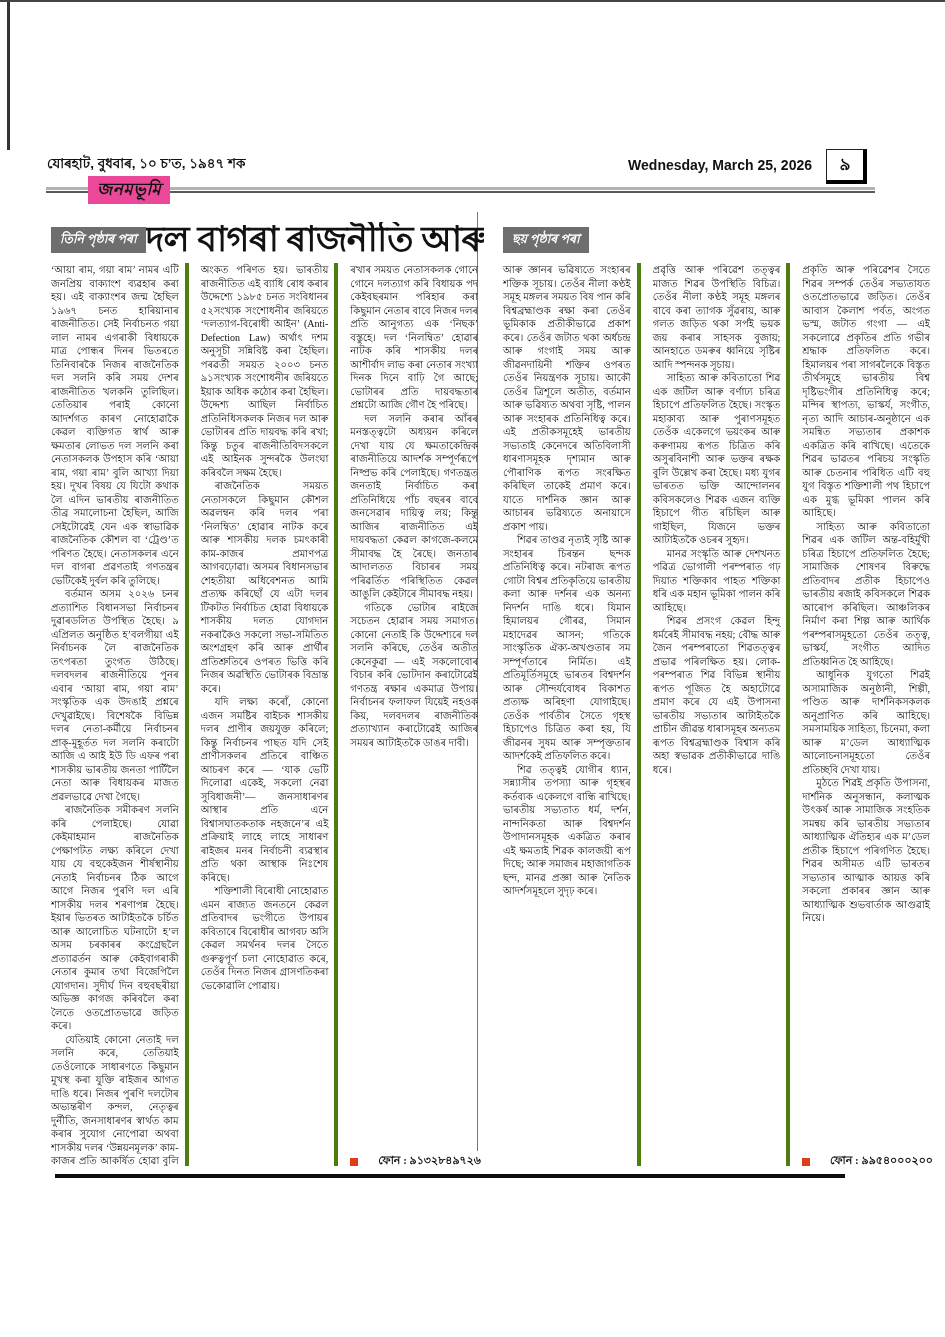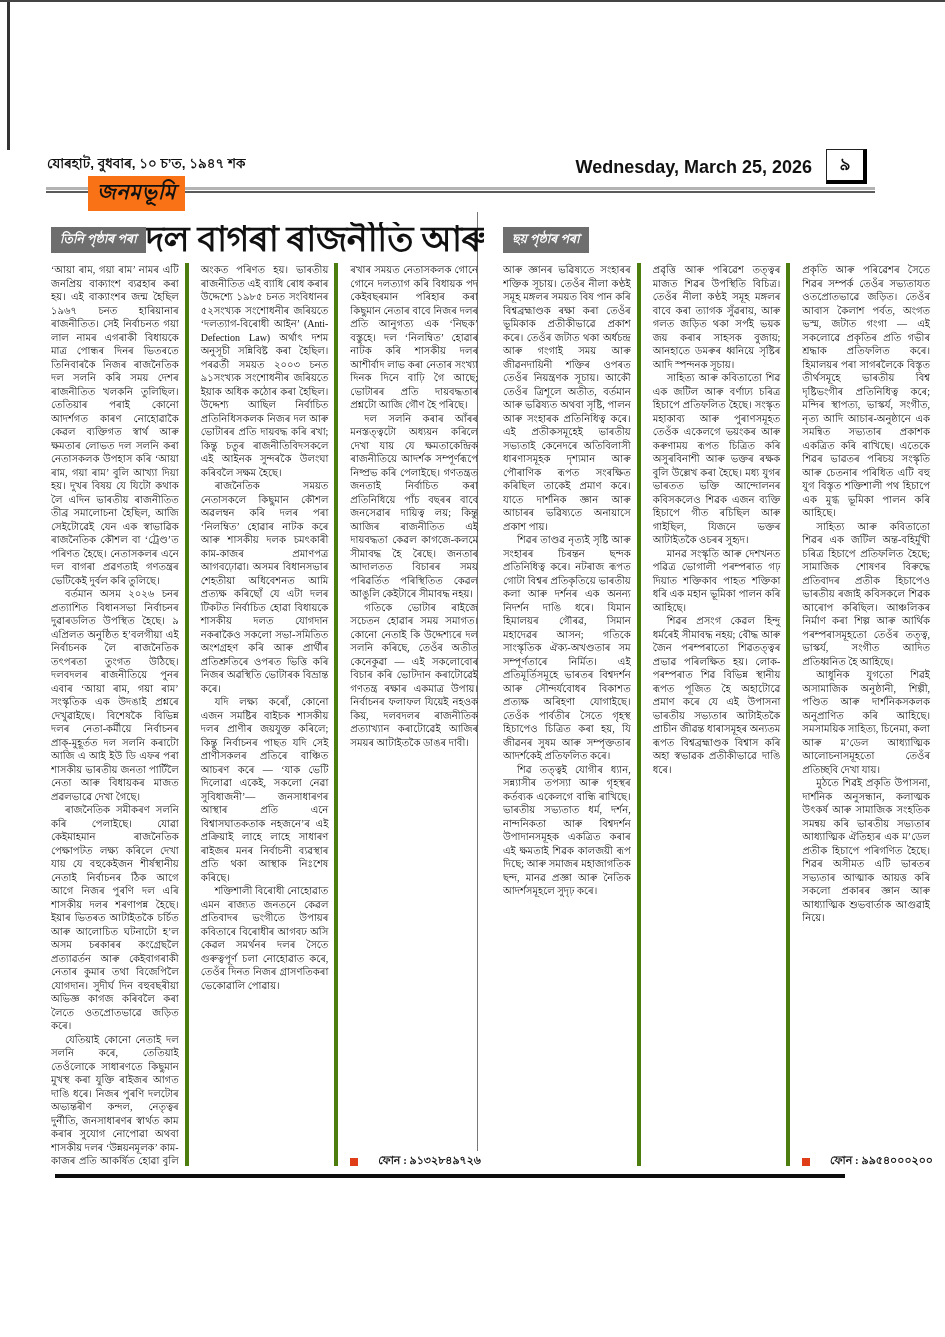--- a/index.html
+++ b/index.html
@@ -5,30 +5,30 @@
   html,body{margin:0;padding:0;background:#ffffff;}
   .page{position:relative;width:945px;height:1206px;background:#ffffff;overflow:hidden;
         font-family:"Liberation Serif","DejaVu Serif",serif;color:#111;}
   
   .scan-edge{position:absolute;left:7px;top:0;width:3px;height:150px;background:#333;}
   .scan-edge2{position:absolute;left:0;top:0;width:945px;height:2px;background:#444;}
 
   
   .dateline{position:absolute;left:47px;top:153px;font-size:13.5px;font-weight:bold;
             font-family:"Liberation Sans","DejaVu Sans",sans-serif;letter-spacing:0;}
-  .endate{position:absolute;right:133px;top:157px;font-size:18px;font-weight:bold;
+  .endate{position:absolute;right:133px;top:157px;font-size:14px;font-weight:bold;
           font-family:"Liberation Sans","DejaVu Sans",sans-serif;}
   .pagebox{position:absolute;left:826px;top:149px;width:36px;height:30px;background:#fff;
            border:1px solid #222;border-right:4px solid #000;border-bottom:4px solid #000;
            display:flex;align-items:center;justify-content:center;
            font-size:17px;font-weight:bold;}
   .rule-a{position:absolute;left:46px;top:187px;width:829px;height:3px;background:#b3b3b3;}
   .rule-b{position:absolute;left:46px;top:191px;width:829px;height:2px;background:#5a5a5a;}
-  .masthead{position:absolute;left:88px;top:176px;background:#f97316;padding:0 9px;
-            font-size:21px;font-weight:bold;font-style:italic;letter-spacing:.5px;z-index:2;}
+  .masthead{position:absolute;left:88px;top:176px;background:#ec4899;padding:0 9px;
+            font-size:17px;font-weight:bold;font-style:italic;letter-spacing:.5px;z-index:2;}
 
   
   .article{position:absolute;top:216px;height:956px;margin-left:16px;}
   .article.left{left:35px;width:433px;}
   .article.right{left:487px;width:433px;}
   .art-divider{position:absolute;left:477px;top:212px;width:1px;height:952px;background:#777;}
 
   .headrow{display:flex;align-items:center;height:46px;}
   .tagbox{flex:0 0 auto;background:#6e6e6e;color:#fff;font-style:italic;font-weight:bold;
           font-size:12.5px;padding:3px 9px;margin-top:2px;white-space:nowrap;}

